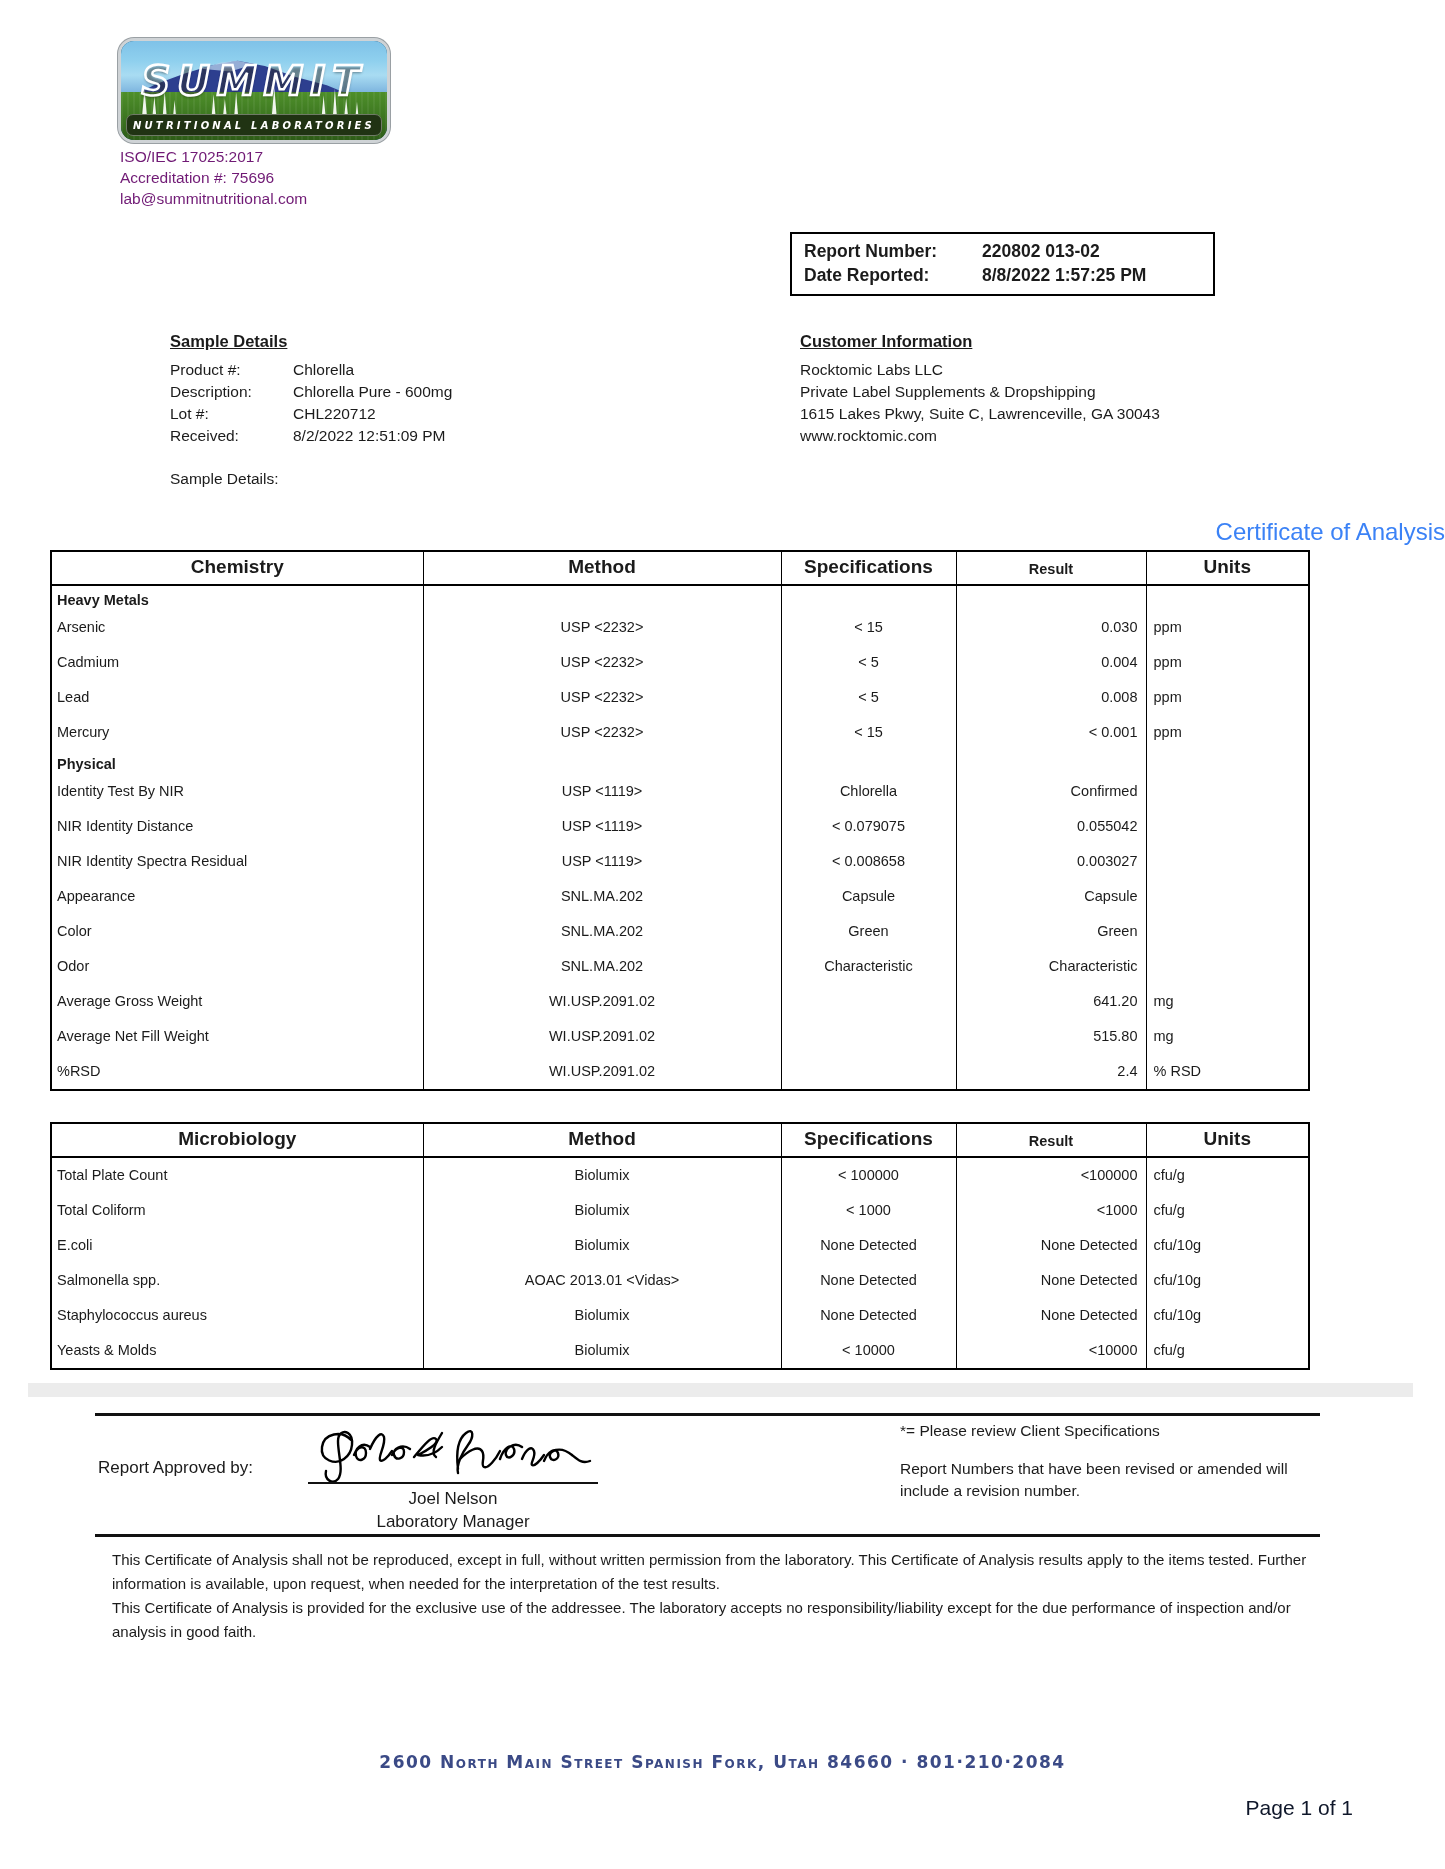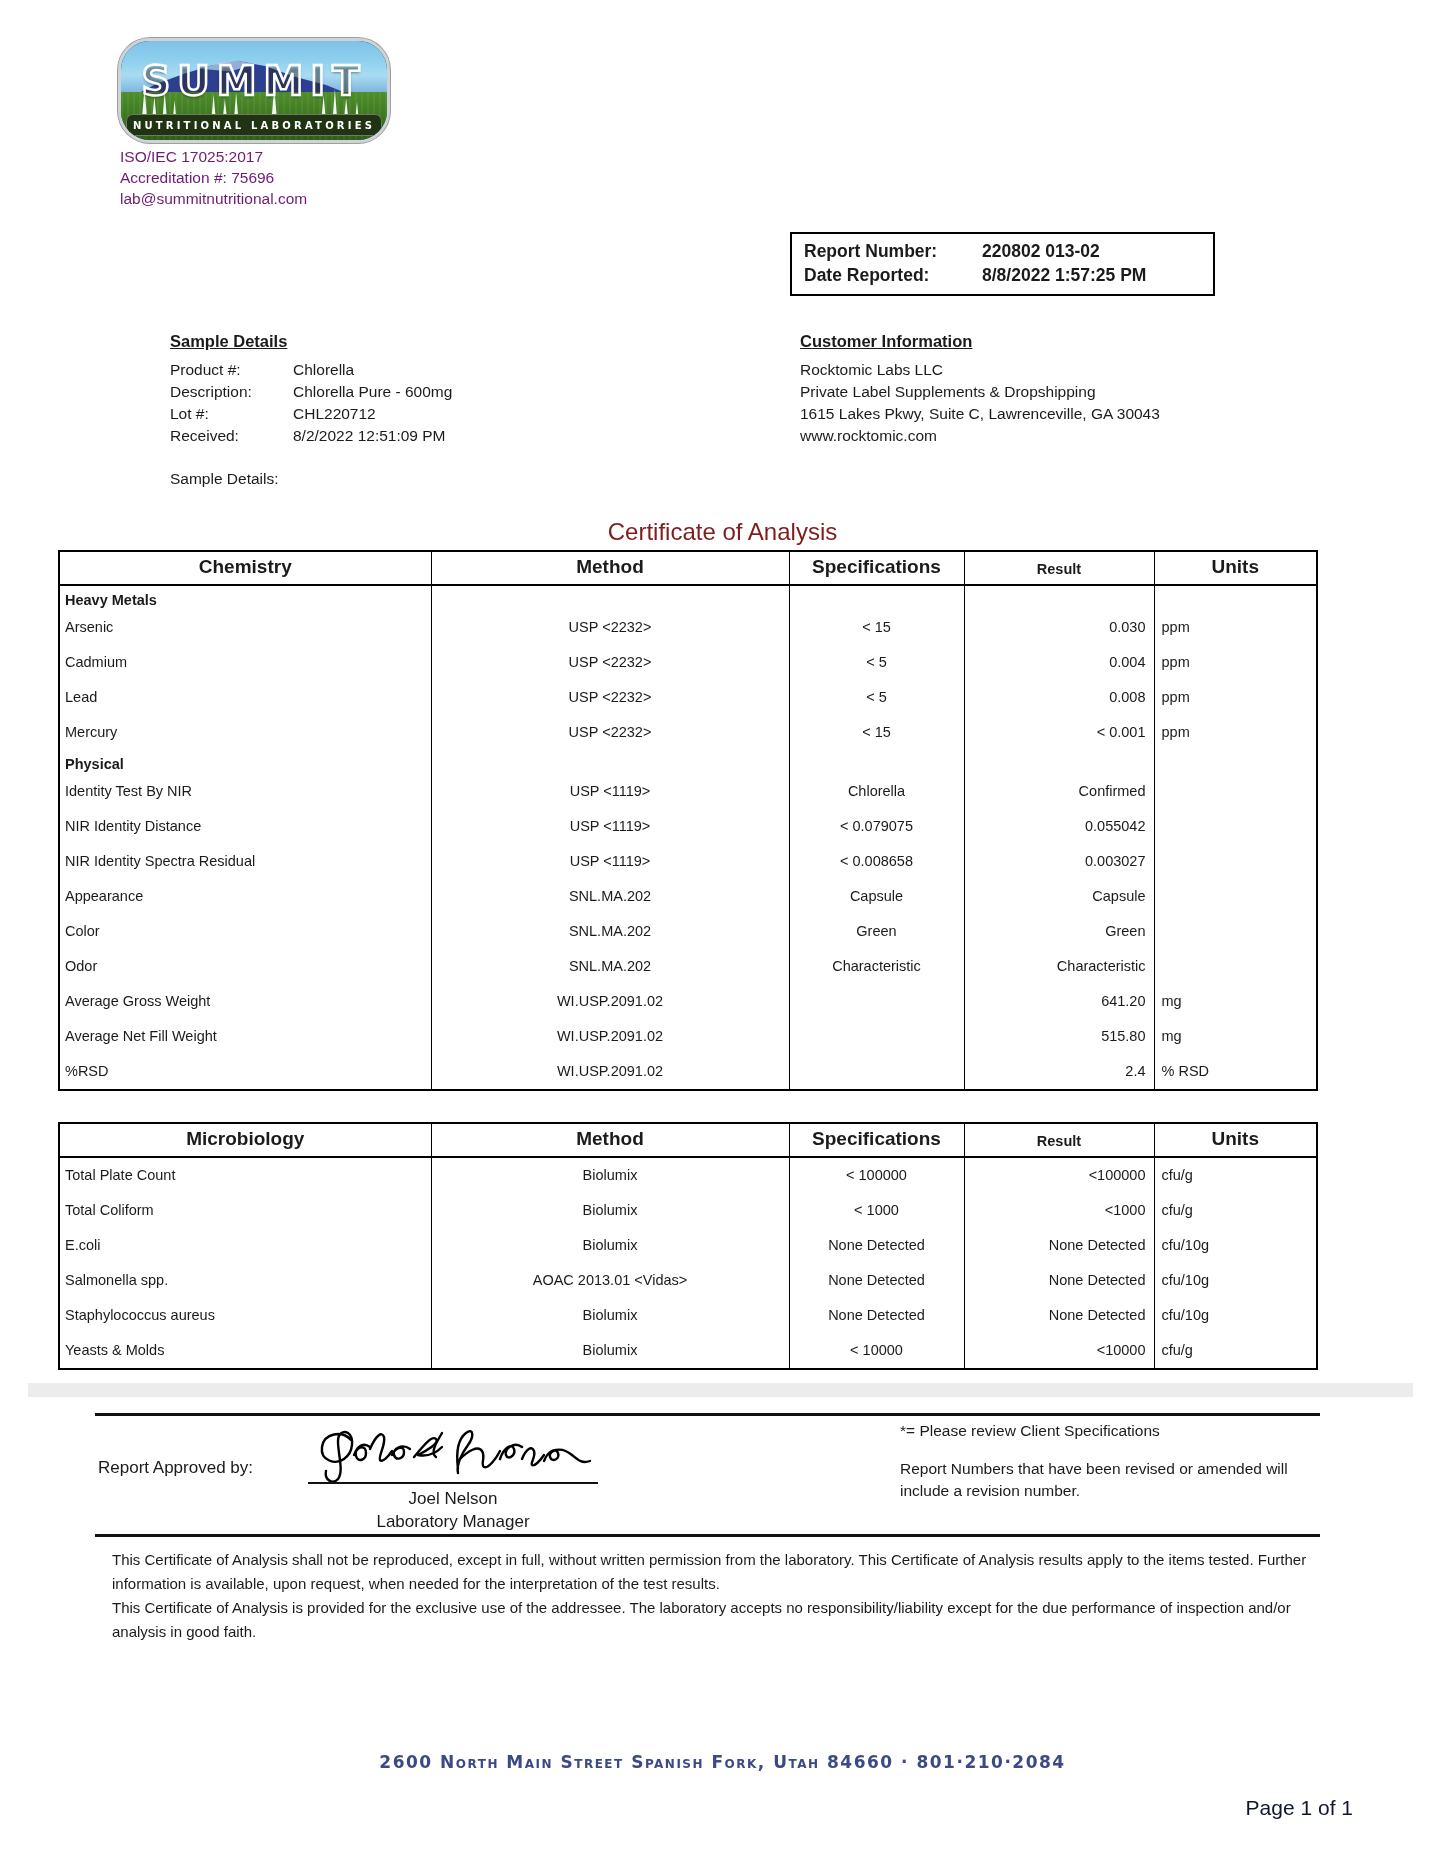--- a/index.html
+++ b/index.html
@@ -11,26 +11,27 @@
     font-family: "Liberation Sans", sans-serif;
     color: #1b1b1b;
     position: relative;
     overflow: hidden;
   }
 
   
   .logo-wrap { position: absolute; left: 118px; top: 38px; width: 272px; height: 105px; }
   .logo-frame {
     width: 100%; height: 100%;
-    border-radius: 32px;
+    border-radius: 16px;
     border: 3px solid #cfd3d6;
     box-shadow: 0 0 0 1px #9aa0a4;
     overflow: hidden;
     background: #0c4a6e;
     position: relative;
+    font-style: italic;
   }
   .logo-sky {
     position: absolute; left: 0; top: 0; right: 0; height: 58%;
     background: linear-gradient(180deg, #7fc2e8 0%, #8fd0ee 35%, #a9dcf2 60%, #6fa8d8 100%);
   }
   .logo-mtn {
     position: absolute; left: 0; right: 0; top: 16%; height: 46%;
   }
   .logo-ground {
     position: absolute; left: 0; right: 0; bottom: 0; height: 48%;
@@ -93,26 +94,26 @@
     margin-bottom: 8px;
   }
   .kv { display: flex; font-size: 15.5px; line-height: 22px; }
   .kv .k { width: 123px; }
   .cust-line { font-size: 15.5px; line-height: 22px; }
   .sample-details-2 { position: absolute; left: 170px; top: 470px; font-size: 15.5px; }
 
   
   .coa-title {
     position: absolute; left: 0; right: 0; top: 518px;
-    text-align: center; font-size: 24px; color: #7f1d1d;
+    text-align: right; font-size: 24px; color: #3b82f6;
   }
 
   
   .tbl {
-    position: absolute; left: 58px; width: 1258px;
+    position: absolute; left: 50px; width: 1258px;
     border-collapse: collapse;
     table-layout: fixed;
     font-size: 14.5px;
   }
   #chem-table { top: 550px; }
   #micro-table { top: 1122px; }
 
   .tbl col.c-name { width: 372px; }
   .tbl col.c-method { width: 358px; }
   .tbl col.c-spec { width: 175px; }

